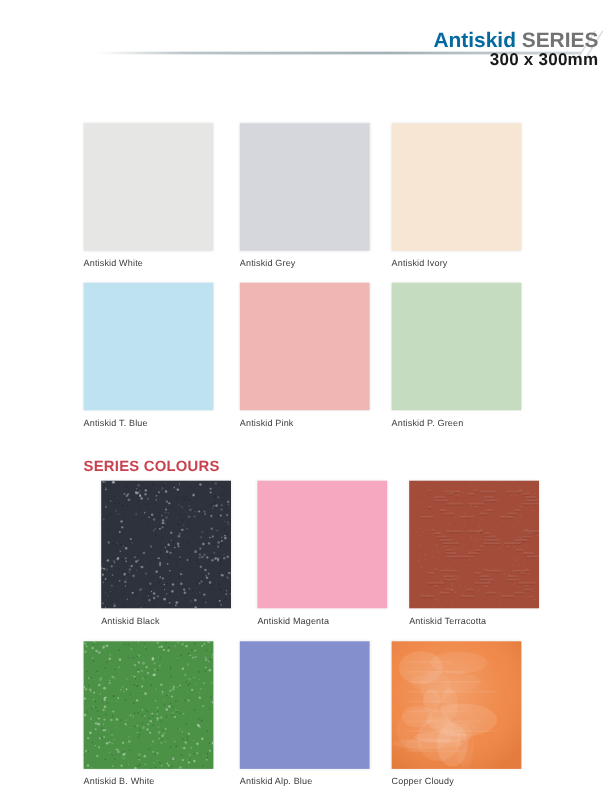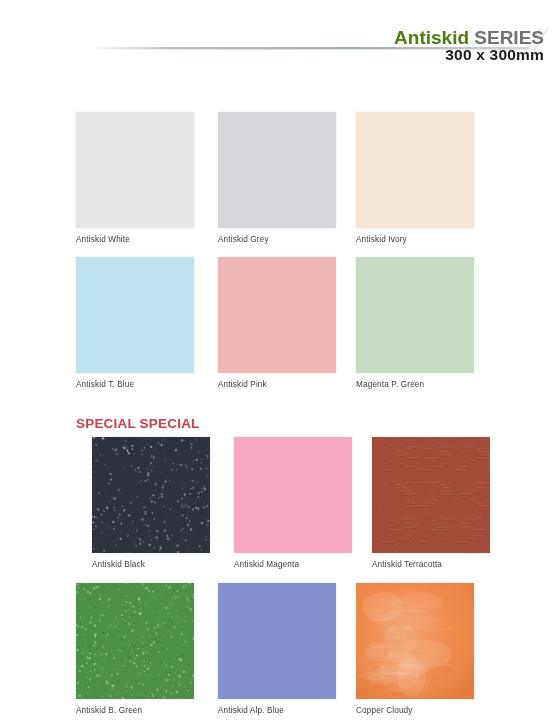--- a/index.html
+++ b/index.html
@@ -55,21 +55,21 @@
     line-height: 1;
   }
   .series-line {
     font-family: "Liberation Sans", sans-serif;
     font-size: 19px;
     font-weight: bold;
     letter-spacing: 0px;
     white-space: nowrap;
   }
   .series-line .brand {
-    color: #4d7c0f;
+    color: #0369a1;
   }
   .series-line .series {
     color: #737373;
     font-weight: bold;
   }
   .size-line {
     margin-top: 0;
     font-family: "Liberation Sans", sans-serif;
     font-size: 15.5px;
     font-weight: bold;
@@ -147,21 +147,21 @@
   </svg>
 
   <div class="header-text">
     <div class="series-line">
       <span class="brand">Antiskid</span><span>&nbsp;</span><span class="series">SERIES</span>
     </div>
     <div class="size-line">300 x 300mm</div>
   </div>
 </div>
 
-<div class="section-title">SPECIAL SPECIAL</div>
+<div class="section-title">SERIES COLOURS</div>
 
 <div class="grid">
 
   <div class="swatch c0 r0">
     <div class="chip" style="background: rgb(230, 231, 229);">
         <div class="tex"></div>
       </div>
     <div class="label">Antiskid White</div>
   </div>
 
@@ -190,21 +190,21 @@
     <div class="chip" style="background: rgb(240, 182, 180);">
         <div class="tex"></div>
       </div>
     <div class="label">Antiskid Pink</div>
   </div>
 
   <div class="swatch c2 r1">
     <div class="chip" style="background: rgb(198, 220, 193);">
         <div class="tex"></div>
       </div>
-    <div class="label">Magenta P. Green</div>
+    <div class="label">Antiskid P. Green</div>
   </div>
 
   <div class="swatch c0 r2">
     <div class="chip" style="background: rgb(45, 50, 60);">
         <div class="tex"><svg width="118" height="116" viewBox="0 0 118 116">
             <circle cx="96.3" cy="51.9" r="0.40" fill="rgba(255,255,255,0.10)"></circle>
             <circle cx="92.0" cy="69.3" r="1.14" fill="rgba(255,255,255,0.23)"></circle>
             <circle cx="114.5" cy="31.3" r="0.96" fill="rgba(255,255,255,0.33)"></circle>
             <circle cx="66.9" cy="60.8" r="0.72" fill="rgba(255,255,255,0.39)"></circle>
             <circle cx="92.9" cy="57.5" r="1.20" fill="rgba(255,255,255,0.39)"></circle>
@@ -1381,21 +1381,21 @@
             <circle cx="72.6" cy="80.4" r="0.7" fill="rgba(0,0,0,0.22)"></circle>
             <circle cx="64.8" cy="102.6" r="0.7" fill="rgba(0,0,0,0.22)"></circle>
             <circle cx="85.9" cy="17.1" r="0.7" fill="rgba(0,0,0,0.22)"></circle>
             <circle cx="107.1" cy="72.6" r="0.7" fill="rgba(0,0,0,0.22)"></circle>
             <circle cx="87.6" cy="65.5" r="0.7" fill="rgba(0,0,0,0.22)"></circle>
             <circle cx="26.1" cy="67.9" r="0.7" fill="rgba(0,0,0,0.22)"></circle>
             <circle cx="33.9" cy="71.7" r="0.7" fill="rgba(0,0,0,0.22)"></circle>
             <circle cx="107.7" cy="71.5" r="0.7" fill="rgba(0,0,0,0.22)"></circle>
           </svg></div>
       </div>
-    <div class="label">Antiskid B. Green</div>
+    <div class="label">Antiskid B. White</div>
   </div>
 
   <div class="swatch c1 r3">
     <div class="chip" style="background: rgb(132, 144, 206);">
         <div class="tex"></div>
       </div>
     <div class="label">Antiskid Alp. Blue</div>
   </div>
 
   <div class="swatch c2 r3">

